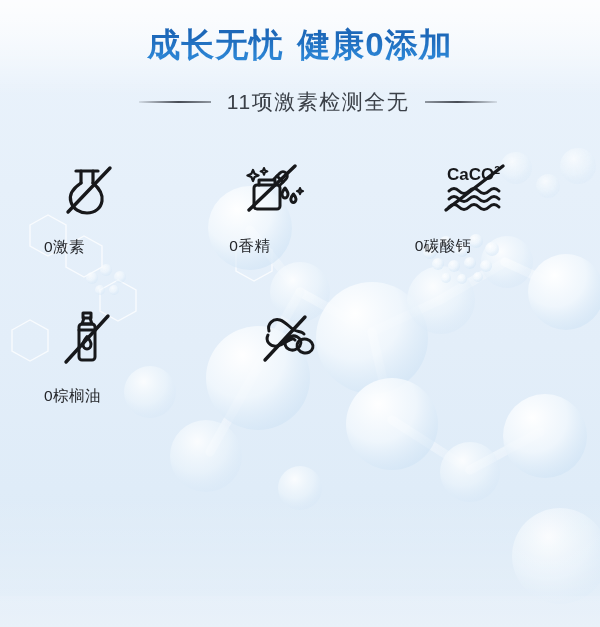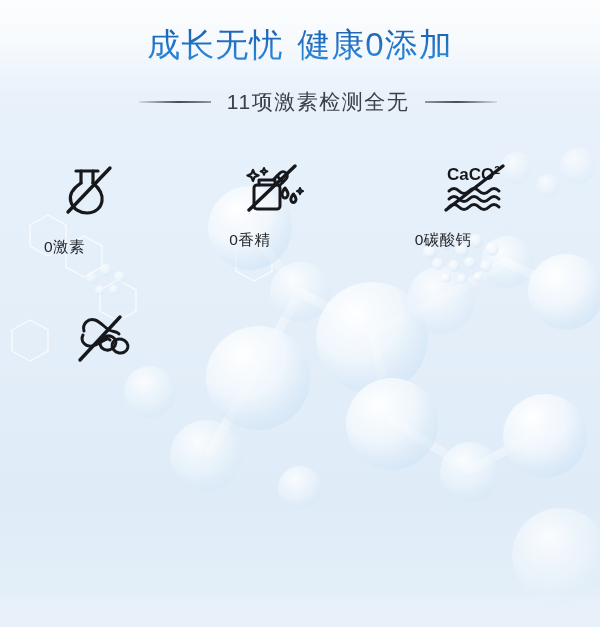--- a/index.html
+++ b/index.html
@@ -57,21 +57,21 @@
   .bg-molecules svg { display: block; width: 600px; height: 627px; }
 
   
   .header {
     position: relative;
     padding-top: 22px;
     text-align: center;
   }
   .main-title {
     font-size: 33px;
-    font-weight: normal;
+    font-weight: bold;
     letter-spacing: 1px;
     line-height: 46px;
     background: linear-gradient(180deg, #1a62b2 0%, #1f6cbd 38%, #2a82d2 72%, #2f8ada 100%);
     -webkit-background-clip: text;
     background-clip: text;
     color: #2173c2;
     -webkit-text-fill-color: transparent;
     display: inline-block;
     white-space: nowrap;
   }
@@ -127,21 +127,21 @@
   .cell .label {
     margin-top: 11px;
     font-size: 15.5px;
     color: #24262a;
     letter-spacing: 0.5px;
     white-space: nowrap;
   }
   
   .col2 .glyph { padding-left: 26px; }
   .col3 .glyph { padding-left: 22px; }
-  .row2 .label { margin-top: 4px; }
+  .row2 .label { margin-top: 10px; }
   .row3 .label { margin-top: 10px; }
 </style>
 </head>
 <body>
 
 <div class="page">
 
   <div class="bg-molecules">
     <svg viewBox="0 0 600 627" xmlns="http://www.w3.org/2000/svg" aria-hidden="true">
       <defs>
@@ -298,20 +298,37 @@
             <path d="M8 39 q5 -5 10 0 t10 0 t10 0 t10 0 t10 0"></path>
             <path d="M8 47 q5 -5 10 0 t10 0 t10 0 t10 0 t10 0"></path>
           </g>
           <line x1="5" y1="50" x2="62" y2="6" stroke="#17181b" stroke-width="3.4" stroke-linecap="round"></line>
         </svg>
       </div>
       <div class="label">0碳酸钙</div>
     </div>
 
 
+    <div class="cell col1 row3">
+      <div class="glyph">
+        <svg width="58" height="62" viewBox="0 0 58 62" fill="none" stroke="#17181b" stroke-width="3.0" stroke-linecap="round" stroke-linejoin="round">
+
+          <path d="M25 5 h8 v5 h-8 z"></path>
+
+          <path d="M26 10 l-2 6 h10 l-2 -6"></path>
+
+          <rect x="21" y="16" width="16" height="36" rx="3"></rect>
+          <path d="M21 22 h16"></path>
+
+          <path d="M33 36 c0 3.4 -2 5 -4 5 s-4 -1.6 -4 -5 c0 -2.6 4 -7.4 4 -7.4 s4 4.8 4 7.4 z"></path>
+          <line x1="8" y1="54" x2="50" y2="8" stroke-width="3.4"></line>
+        </svg>
+      </div>
+      <div class="label">0棕榈油</div>
+    </div>
 
     <div class="cell col2 row3">
       <div class="glyph">
         <svg width="66" height="58" viewBox="0 0 66 58" fill="none" stroke="#17181b" stroke-width="3.0" stroke-linecap="round" stroke-linejoin="round">
 
           <path d="M14 21 c-2 -7 4 -13 11 -11 c6 2 9 7 14 10 c4 2 8 1 10 4"></path>
           <path d="M13 25 c-3 6 2 12 9 11 c7 -1 10 -6 15 -7"></path>
 
           <ellipse cx="38" cy="33" rx="8" ry="7" transform="rotate(-18 38 33)"></ellipse>
           <ellipse cx="50" cy="36" rx="8" ry="7" transform="rotate(14 50 36)"></ellipse>

